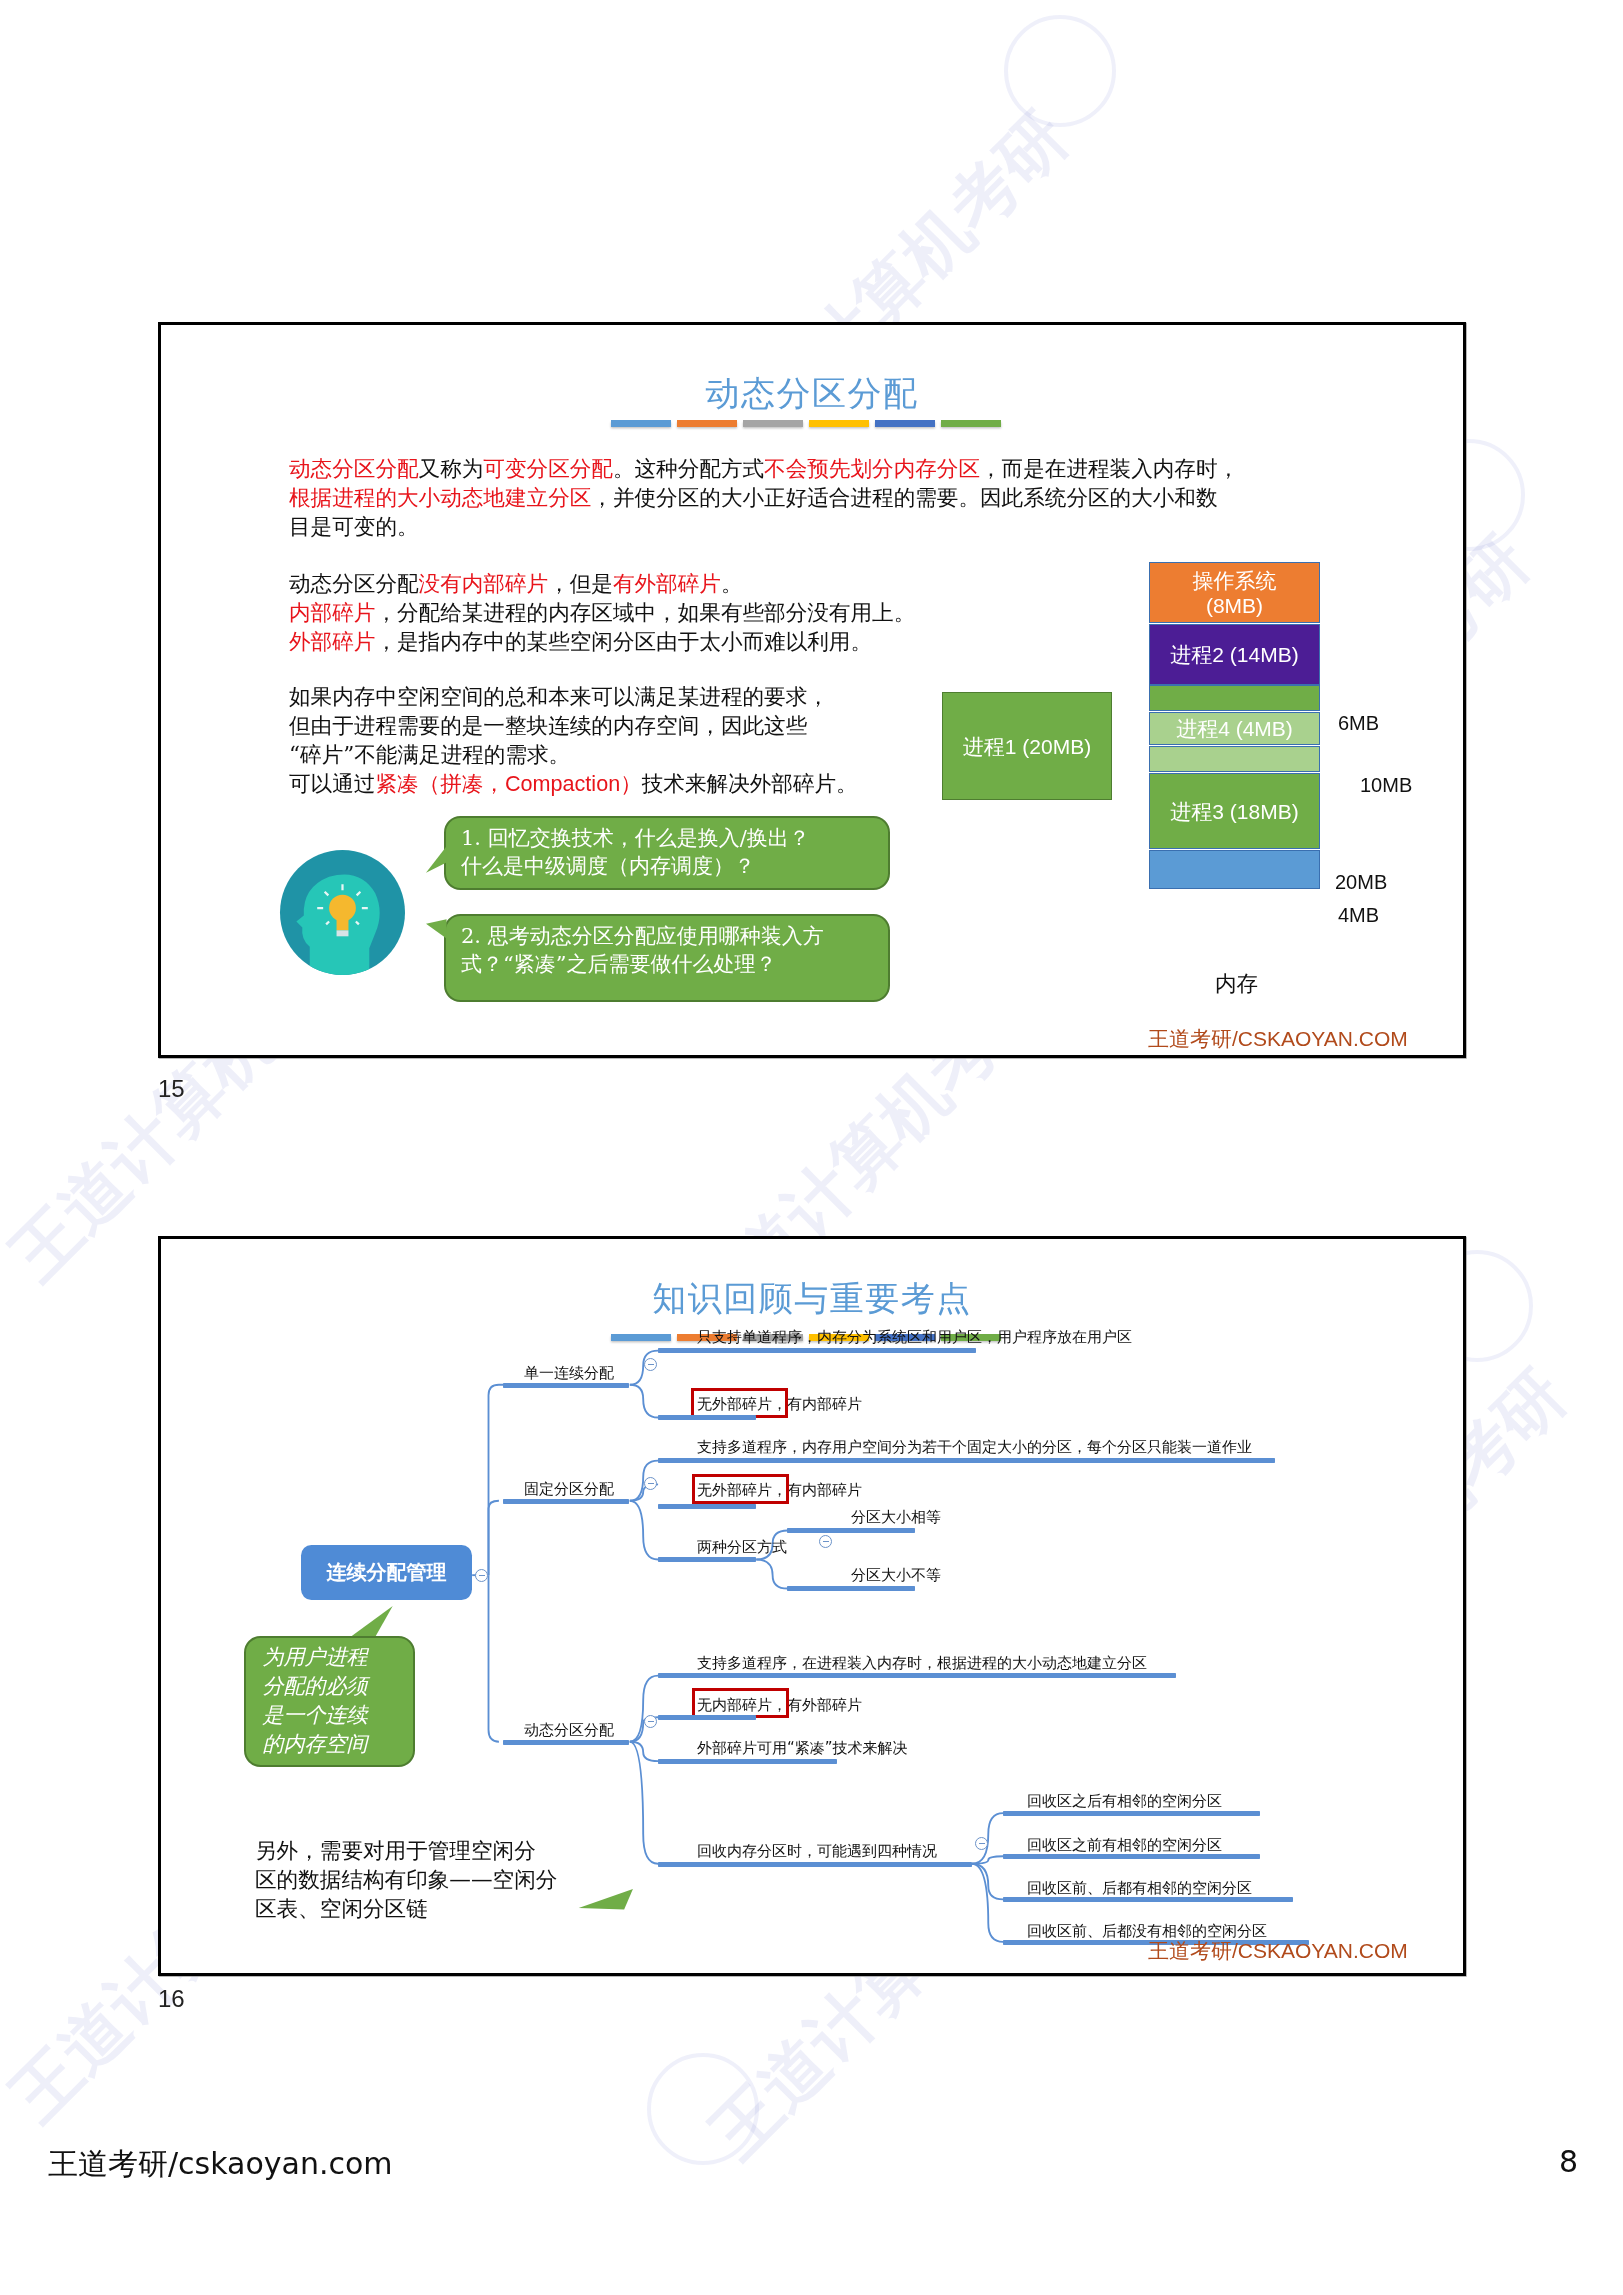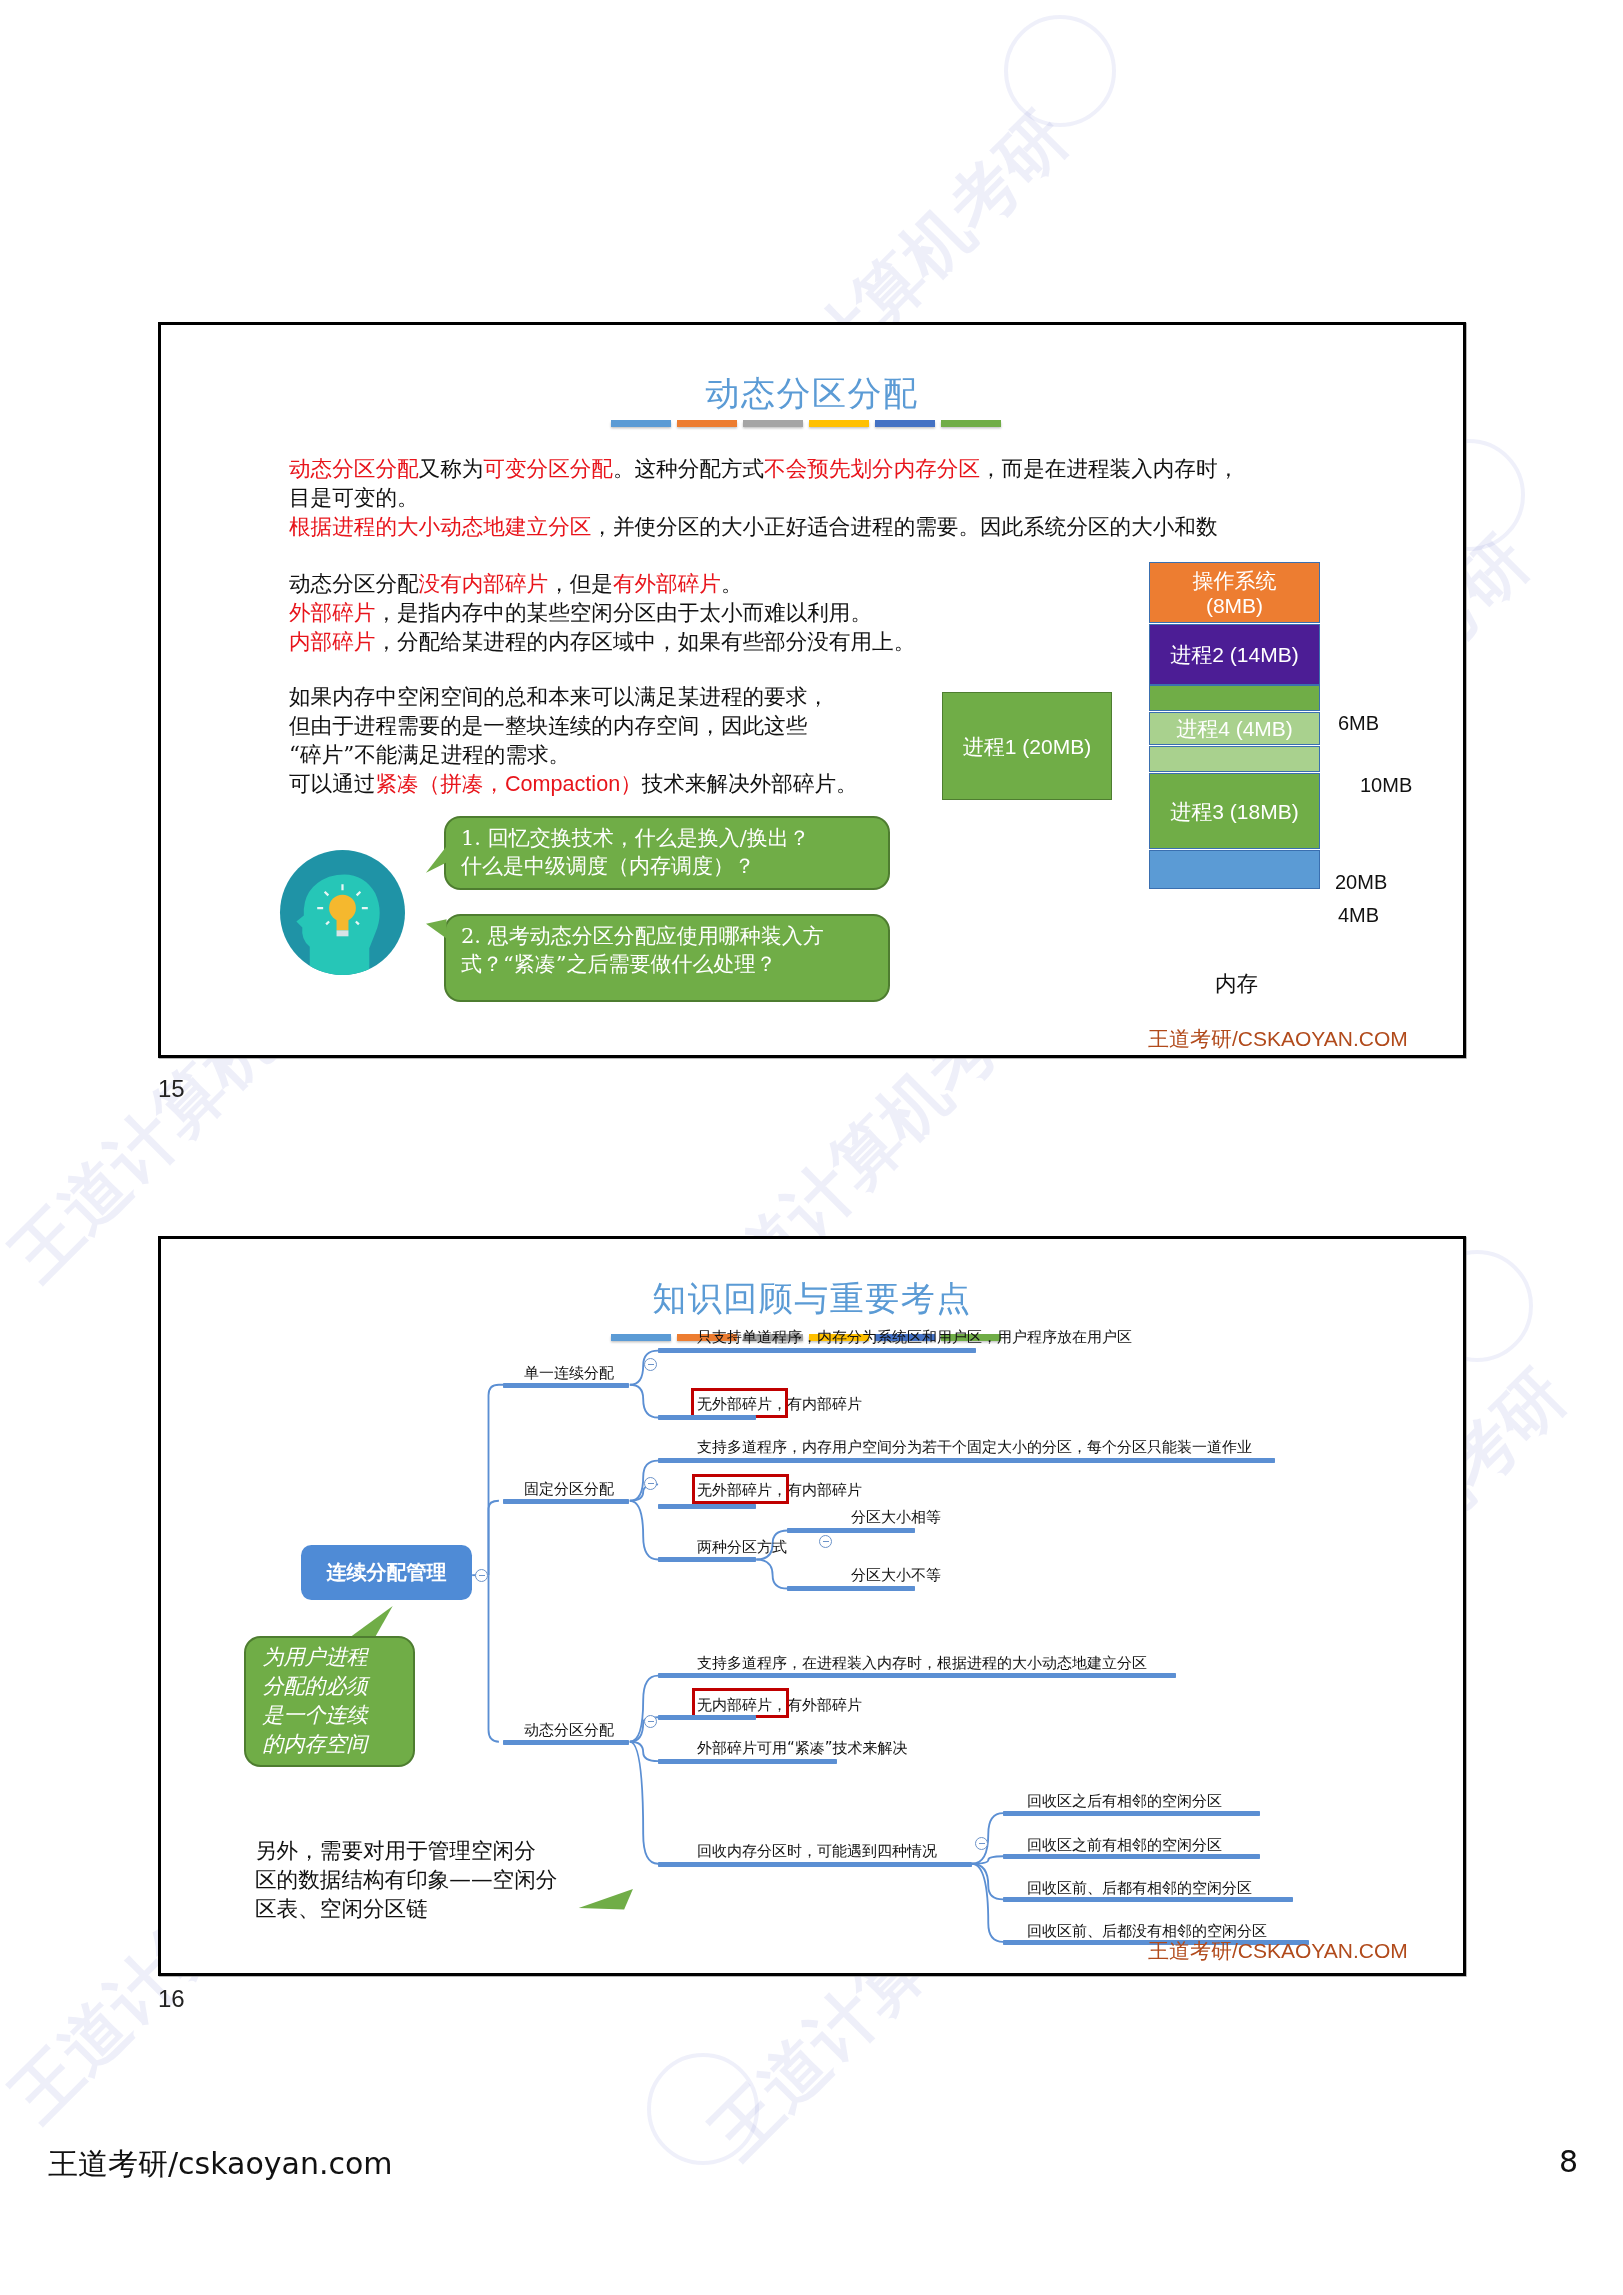--- a/index.html
+++ b/index.html
@@ -56,28 +56,28 @@
     <span style="background: rgb(91, 155, 213);"></span>
     <span style="background: rgb(237, 125, 49);"></span>
     <span style="background: rgb(165, 165, 165);"></span>
     <span style="background: rgb(255, 192, 0);"></span>
     <span style="background: rgb(68, 114, 196);"></span>
     <span style="background: rgb(112, 173, 71);"></span>
   </div>
 
   <div class="txt" style="left:128px;top:129px;">
     <div><span class="red">动态分区分配</span><span>又称为</span><span class="red">可变分区分配</span><span>。这种分配方式</span><span class="red">不会预先划分内存分区</span><span>，而是在进程装入内存时，</span></div>
+    <div><span class="red">根据进程的大小动态地建立分区</span><span>，并使分区的大小正好适合进程的需要。因此系统分区的大小和数</span></div>
     <div>目是可变的。</div>
-    <div><span class="red">根据进程的大小动态地建立分区</span><span>，并使分区的大小正好适合进程的需要。因此系统分区的大小和数</span></div>
   </div>
 
   <div class="txt" style="left:128px;top:244px;">
     <div><span>动态分区分配</span><span class="red">没有内部碎片</span><span>，但是</span><span class="red">有外部碎片</span><span>。</span></div>
+    <div><span class="red">内部碎片</span><span>，分配给某进程的内存区域中，如果有些部分没有用上。</span></div>
     <div><span class="red">外部碎片</span><span>，是指内存中的某些空闲分区由于太小而难以利用。</span></div>
-    <div><span class="red">内部碎片</span><span>，分配给某进程的内存区域中，如果有些部分没有用上。</span></div>
   </div>
 
   <div class="txt" style="left:128px;top:357px;">
     <div>如果内存中空闲空间的总和本来可以满足某进程的要求，</div>
     <div>但由于进程需要的是一整块连续的内存空间，因此这些</div>
     <div>“碎片”不能满足进程的需求。</div>
     <div><span>可以通过</span><span class="red">紧凑（拼凑，</span><span class="mono-red">Compaction</span><span class="red">）</span><span>技术来解决外部碎片。</span></div>
   </div>
 
   <div class="block" style="left:781px;top:367px;width:170px;height:108px;background:#70ad47;border:1.5px solid #4e7d30;">进程1 (20MB)</div>

